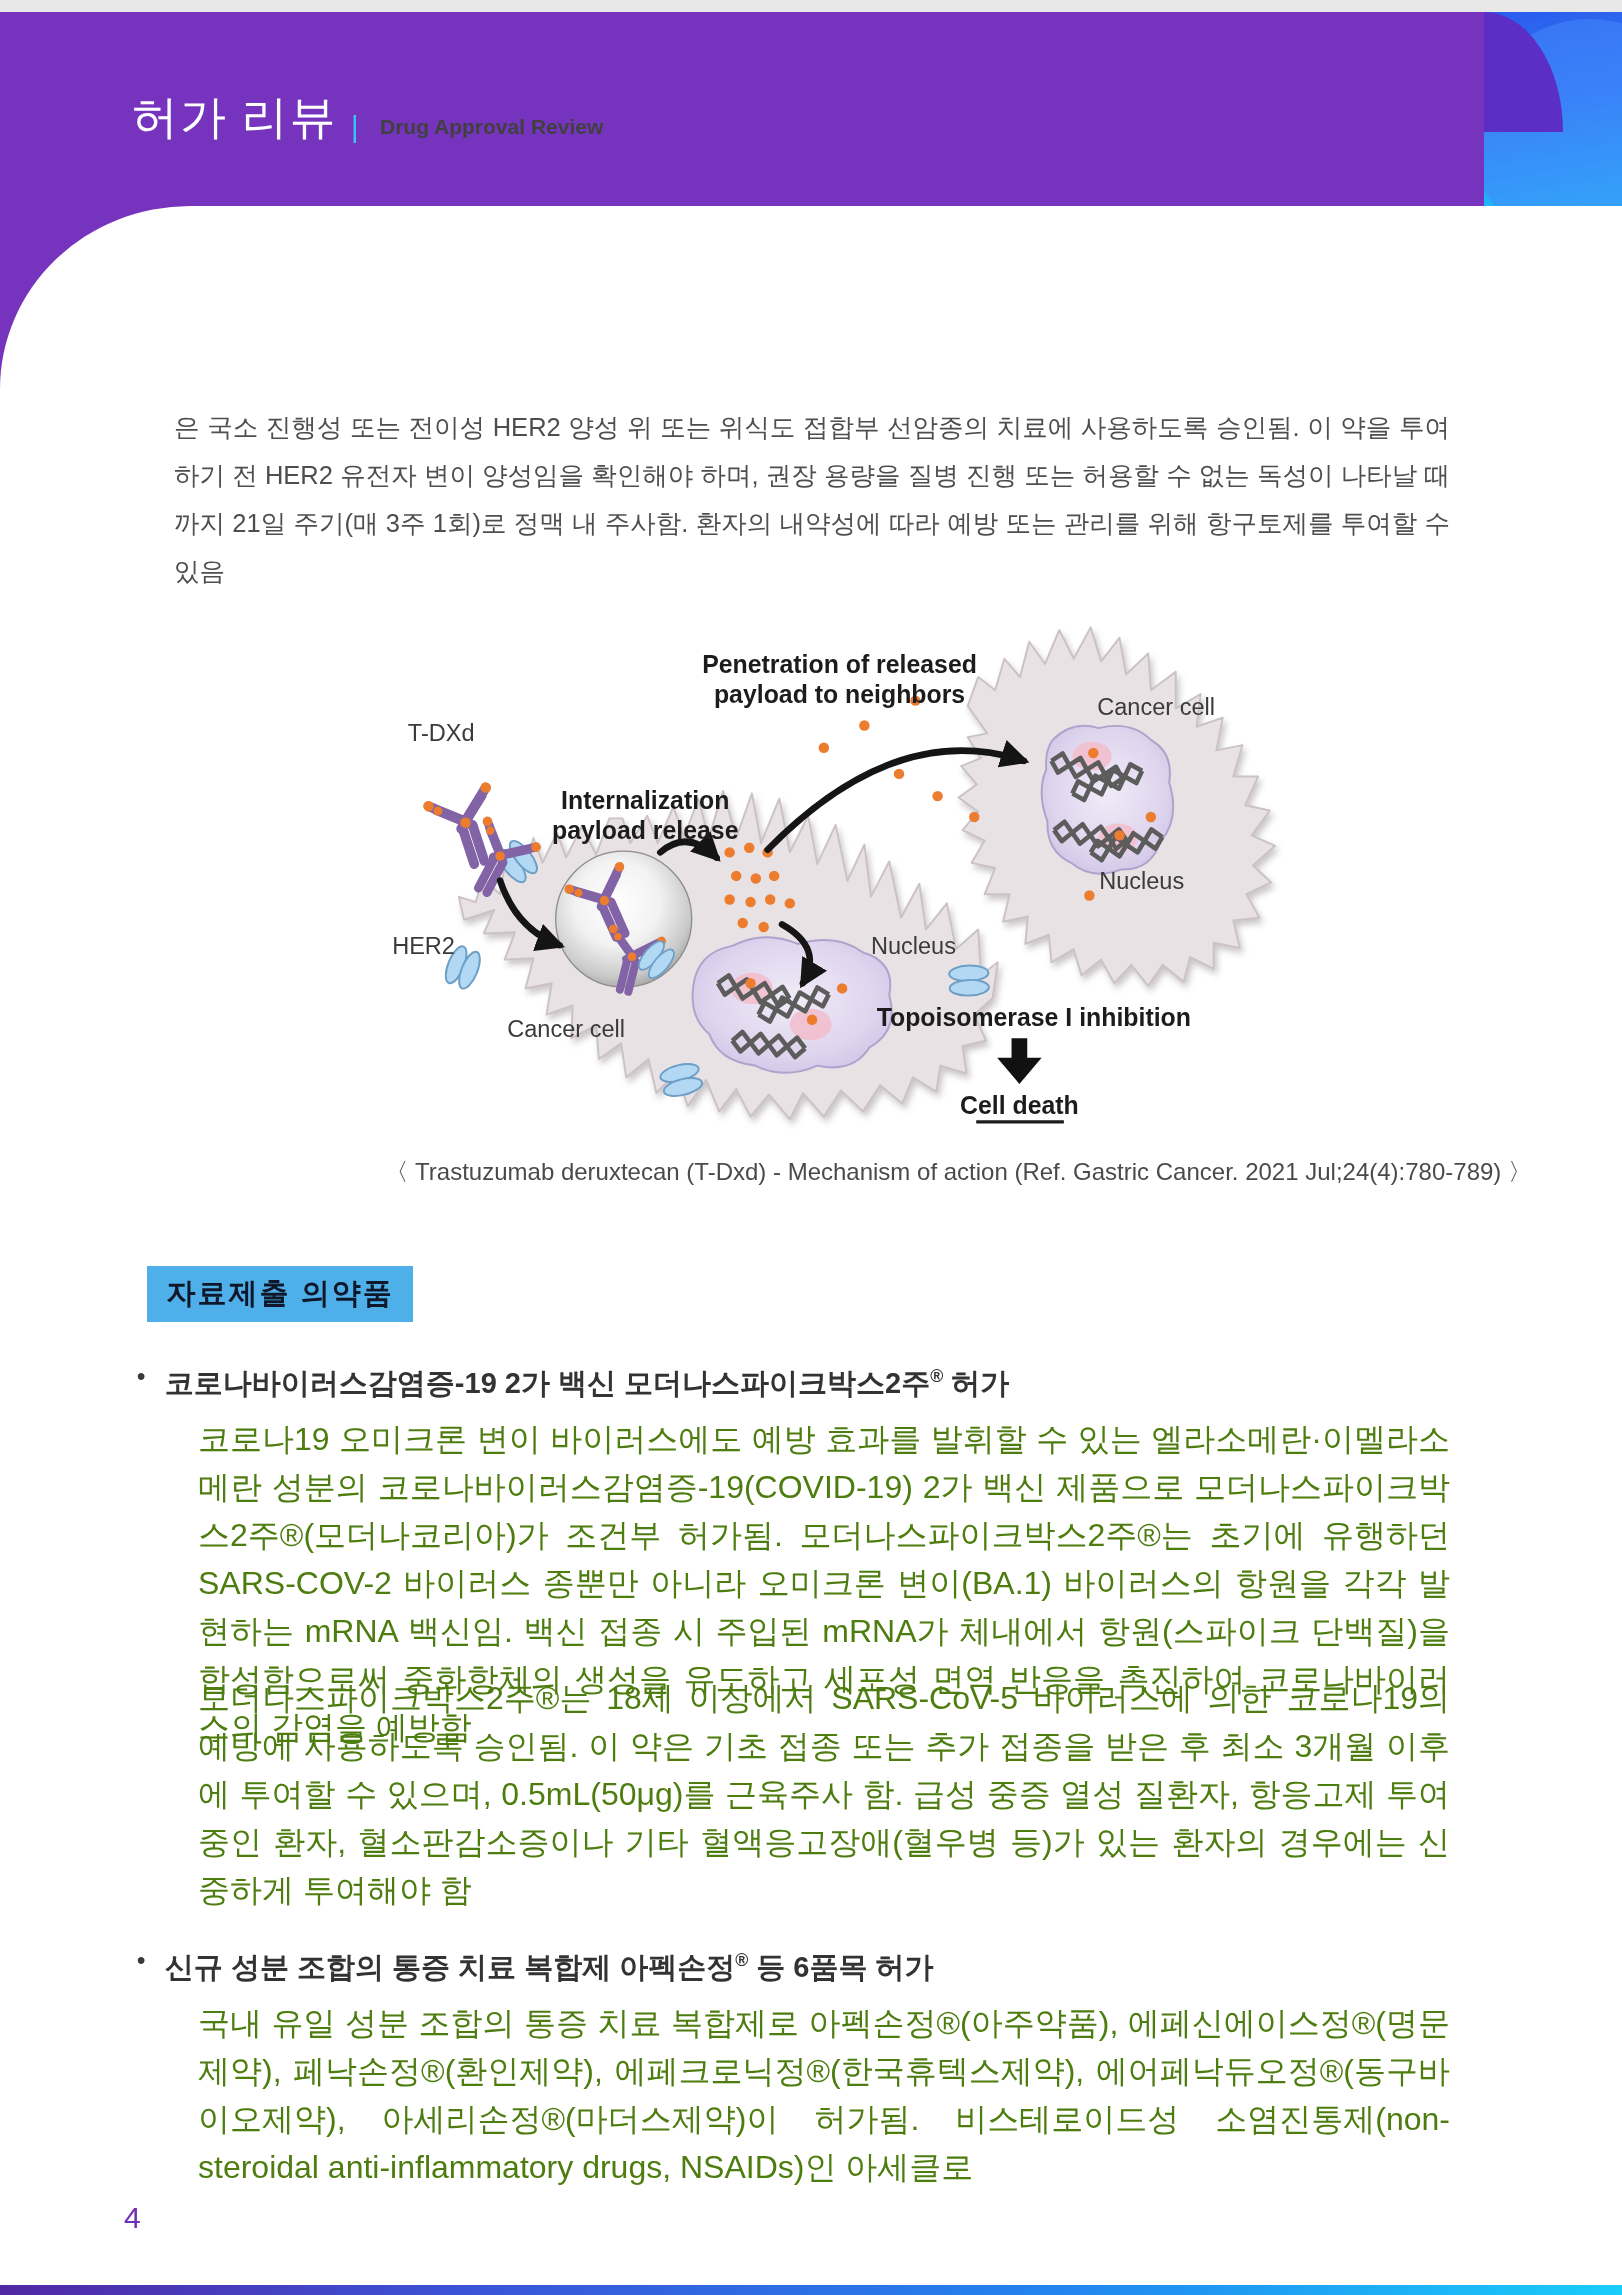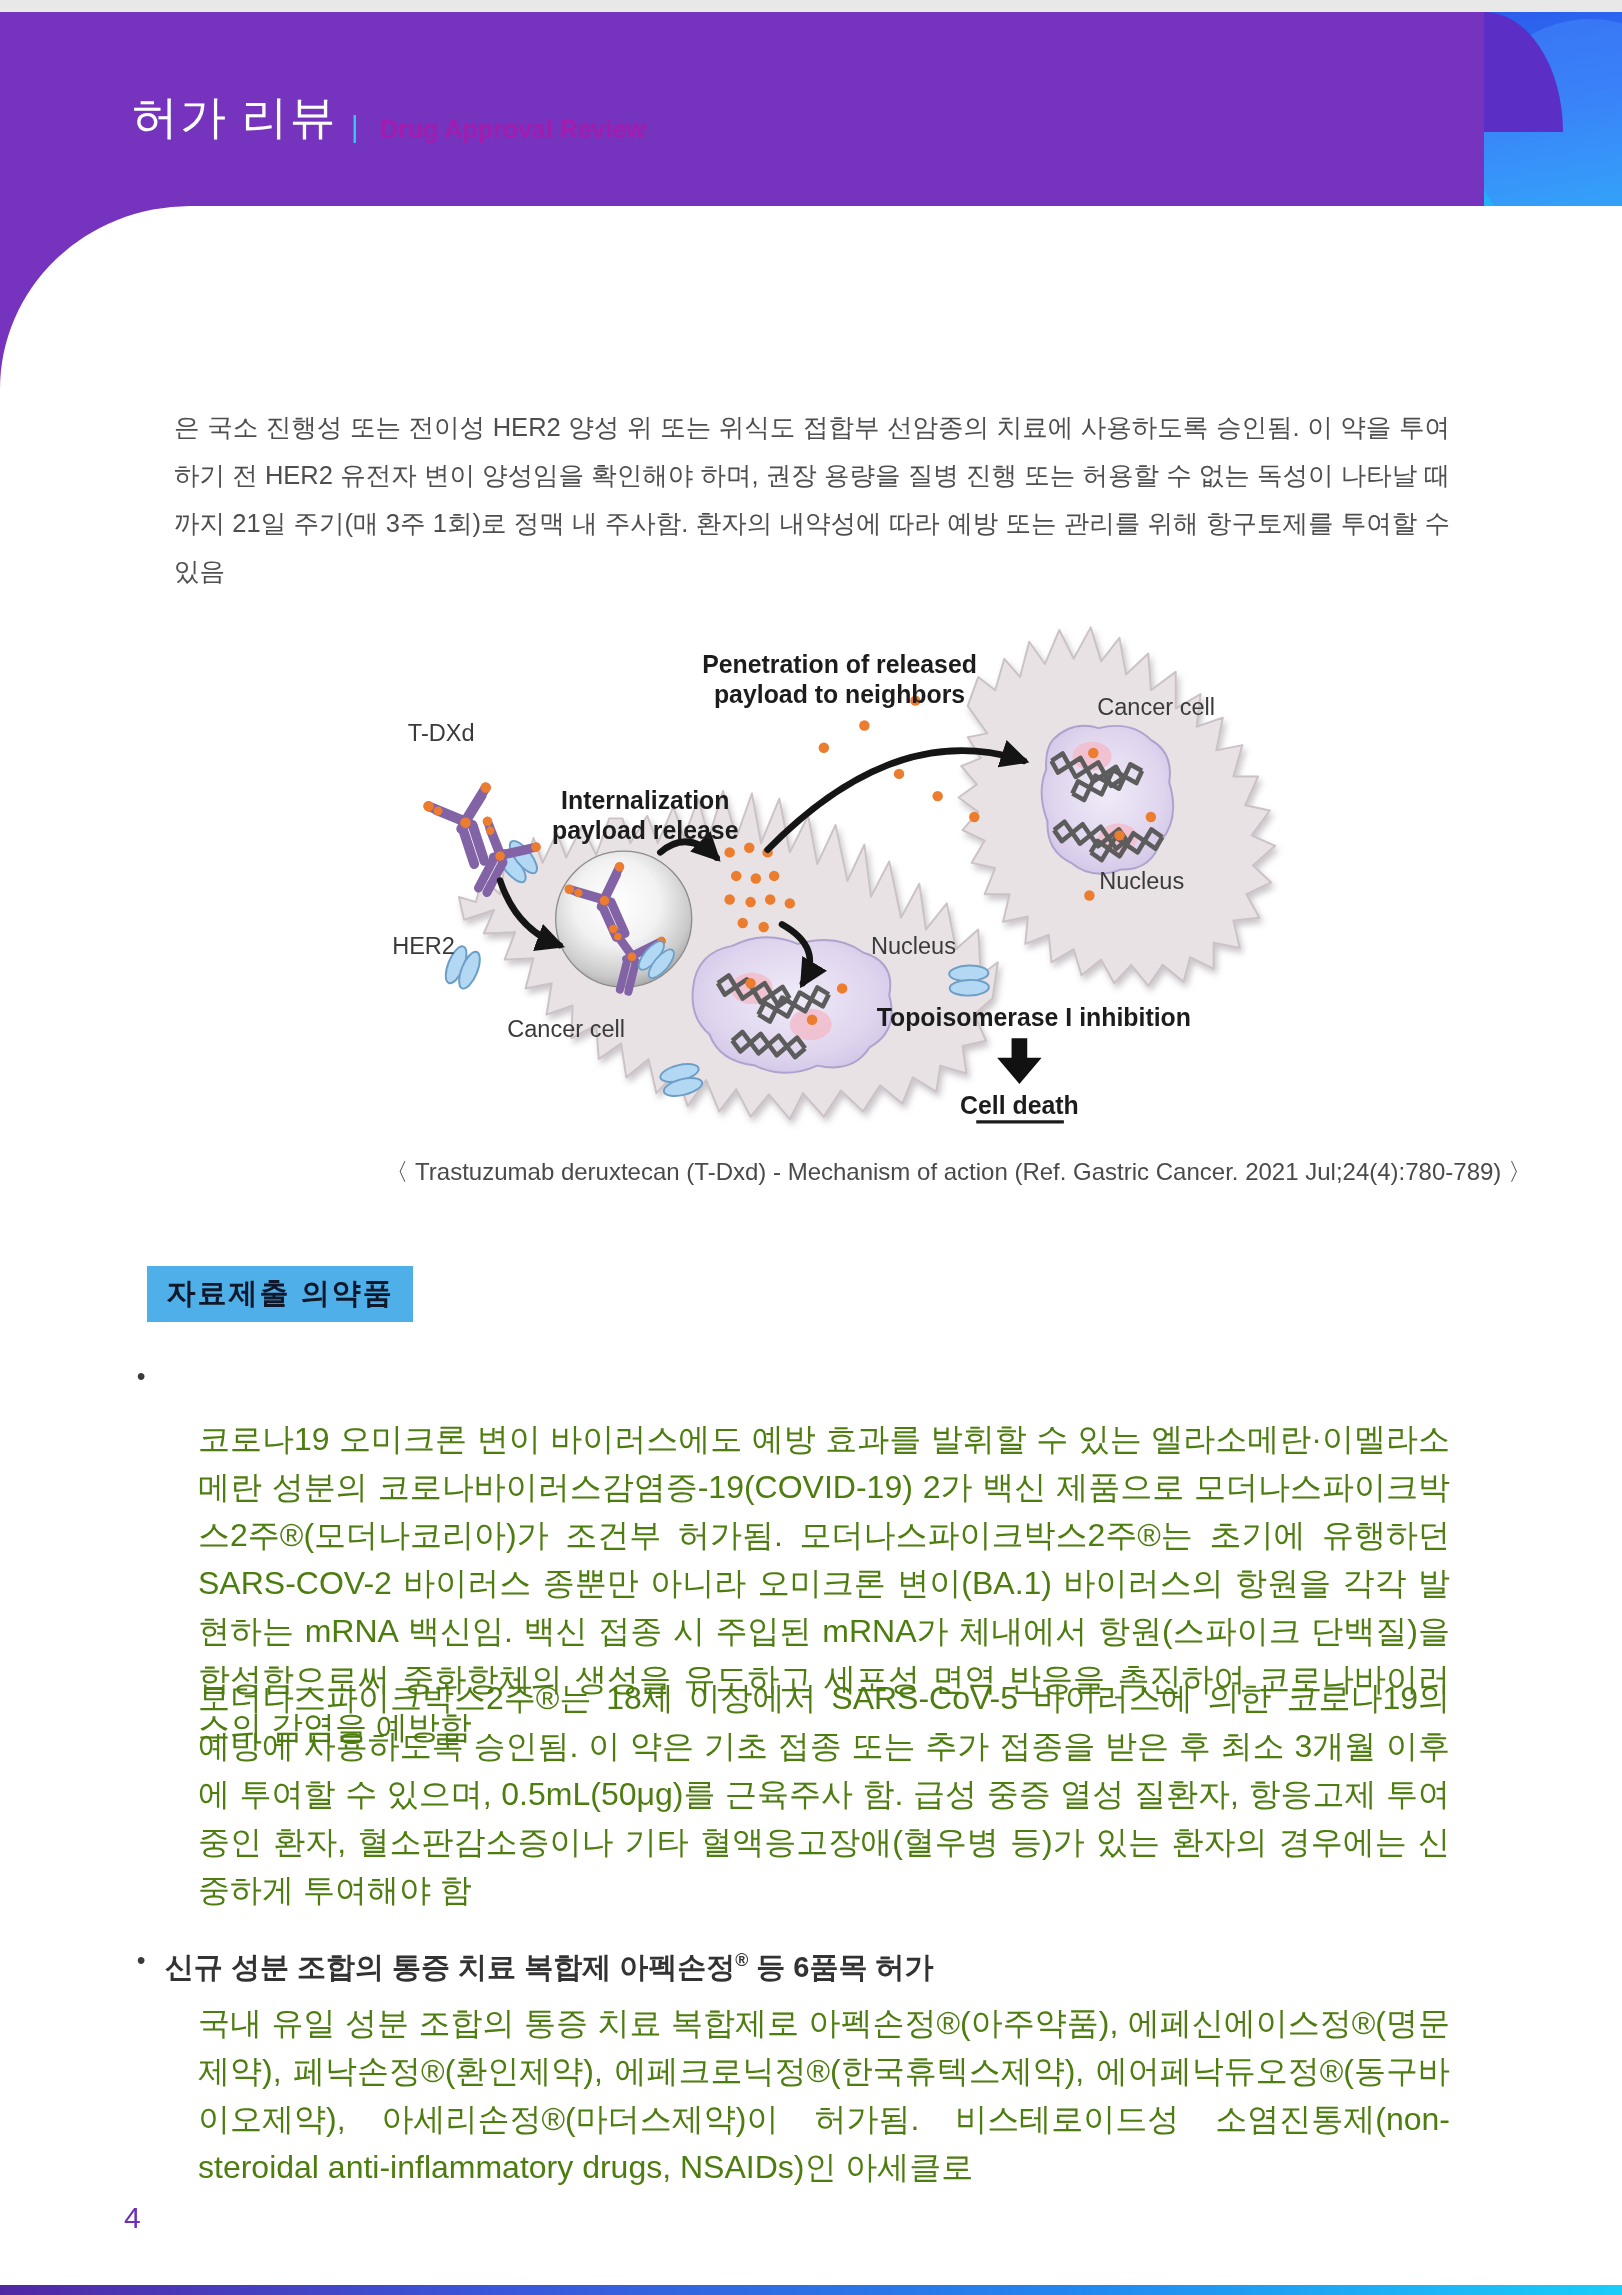--- a/index.html
+++ b/index.html
@@ -13,21 +13,21 @@
   .h-blue-disc{position:absolute;right:-85px;top:6.5px;width:236px;height:236px;border-radius:50%;
           background:rgba(70,135,250,0.55);}
   .h-leaf{position:absolute;left:1484px;top:0;width:79px;height:120px;background:#5B2EC5;
           border-top-right-radius:100% 100%;}
   .h-corner{position:absolute;left:0;top:194px;width:190px;height:183px;background:#7634BE;}
   .h-corner-mask{position:absolute;left:0;top:194px;width:190px;height:183px;background:#ffffff;
           border-top-left-radius:100% 100%;}
   .h-title{position:absolute;left:132px;top:73px;font-size:46px;line-height:65px;color:#ffffff;
           font-family:"Liberation Serif","DejaVu Serif",serif;font-weight:400;letter-spacing:2px;}
   .h-sep{position:absolute;left:351px;top:99px;font-size:29px;color:#35C9F3;font-weight:300;}
-  .h-en{position:absolute;left:380px;top:103px;font-size:25px;color:#a21caf;font-weight:700;}
+  .h-en{position:absolute;left:380px;top:103px;font-size:21px;color:#404040;font-weight:700;}
   
   .f-bar{position:absolute;left:0;bottom:0;width:1623px;height:22px;
          background:linear-gradient(90deg,#5128A4 0%,#3A55D9 30%,#2284EF 65%,#19CDF9 100%);}
   .pagenum{position:absolute;left:124px;top:2189px;font-size:30px;color:#6D2EB8;}
   
   .intro{position:absolute;left:174px;top:391px;width:1276px;font-size:25.5px;line-height:48px;
          color:#4E4E4E;text-align:justify;}
   .caption{position:absolute;left:92px;top:1144px;width:1440px;text-align:right;font-size:24px;color:#4A4A4A;}
   .badge{position:absolute;left:147px;top:1254px;background:#4FAFE8;color:#0f172a;font-size:29px;
          font-weight:700;padding:7.9px 19.6px;letter-spacing:2px;}
@@ -216,20 +216,21 @@
     <text class="figbold" x="1021" y="618" text-anchor="middle">Topoisomerase I inhibition</text>
     <text class="figbold" x="999" y="752" text-anchor="middle" font-size="42">Cell death</text>
   </svg>
 
   <div class="caption">〈 Trastuzumab deruxtecan (T-Dxd) - Mechanism of action (Ref. Gastric Cancer. 2021 Jul;24(4):780-789) 〉</div>
 
   <div class="badge">자료제출 의약품</div>
 
   <div class="bullet b1">
     <span class="dot">•</span>
+    <span><span>코로나바이러스감염증-19 2가 백신 모더나스파이크박스2주</span><sup>®</sup><span> 허가</span></span>
   </div>
   <div class="para p1a">코로나19 오미크론 변이 바이러스에도 예방 효과를 발휘할 수 있는 엘라소메란·이멜라소메란 성분의 코로나바이러스감염증-19(COVID-19) 2가 백신 제품으로 모더나스파이크박스2주®(모더나코리아)가 조건부 허가됨. 모더나스파이크박스2주®는 초기에 유행하던 SARS-COV-2 바이러스 종뿐만 아니라 오미크론 변이(BA.1) 바이러스의 항원을 각각 발현하는 mRNA 백신임. 백신 접종 시 주입된 mRNA가 체내에서 항원(스파이크 단백질)을 합성함으로써 중화항체의 생성을 유도하고 세포성 면역 반응을 촉진하여 코로나바이러스의 감염을 예방함</div>
   <div class="para p1b">모더나스파이크박스2주®는 18세 이상에서 SARS-CoV-5 바이러스에 의한 코로나19의 예방에 사용하도록 승인됨. 이 약은 기초 접종 또는 추가 접종을 받은 후 최소 3개월 이후에 투여할 수 있으며, 0.5mL(50μg)를 근육주사 함. 급성 중증 열성 질환자, 항응고제 투여 중인 환자, 혈소판감소증이나 기타 혈액응고장애(혈우병 등)가 있는 환자의 경우에는 신중하게 투여해야 함</div>
 
   <div class="bullet b2">
     <span class="dot">•</span>
     <span><span>신규 성분 조합의 통증 치료 복합제 아펙손정</span><sup>®</sup><span> 등 6품목 허가</span></span>
   </div>
   <div class="para p2a">국내 유일 성분 조합의 통증 치료 복합제로 아펙손정®(아주약품), 에페신에이스정®(명문제약), 페낙손정®(환인제약), 에페크로닉정®(한국휴텍스제약), 에어페낙듀오정®(동구바이오제약), 아세리손정®(마더스제약)이 허가됨. 비스테로이드성 소염진통제(non-steroidal anti-inflammatory drugs, NSAIDs)인 아세클로</div>
 

